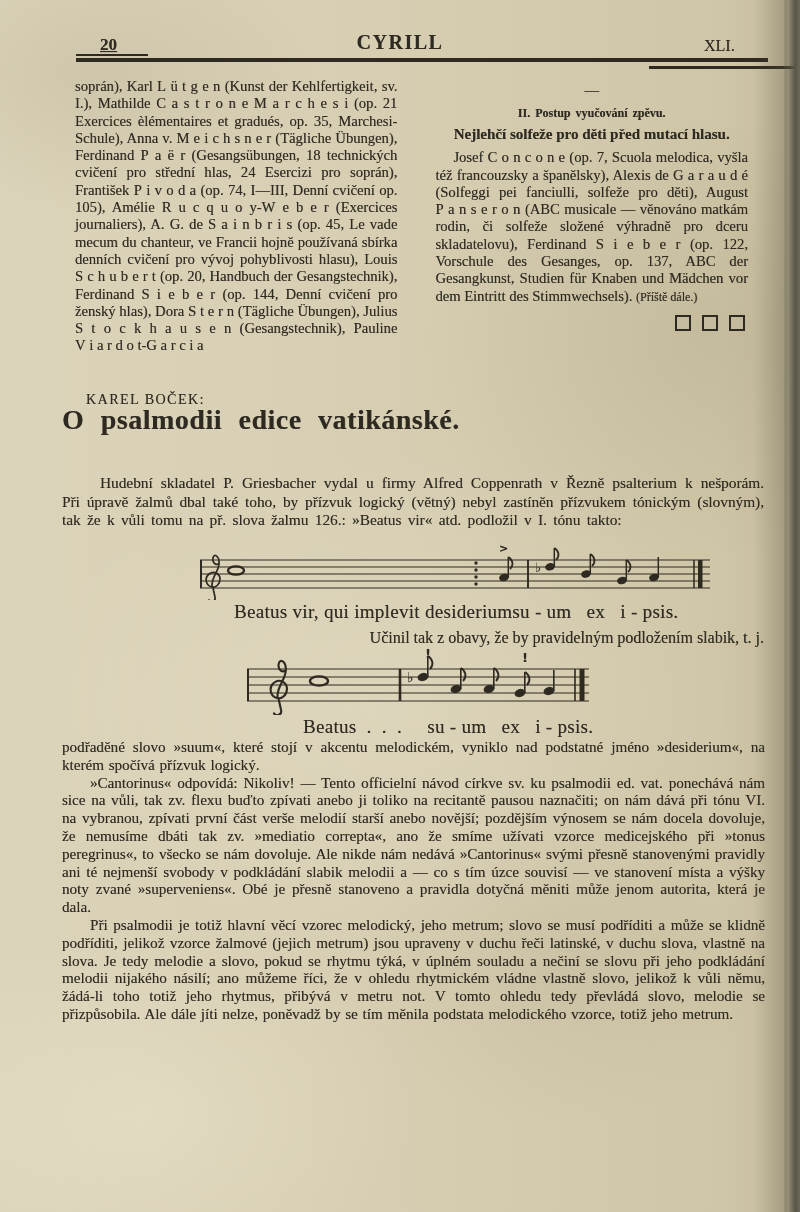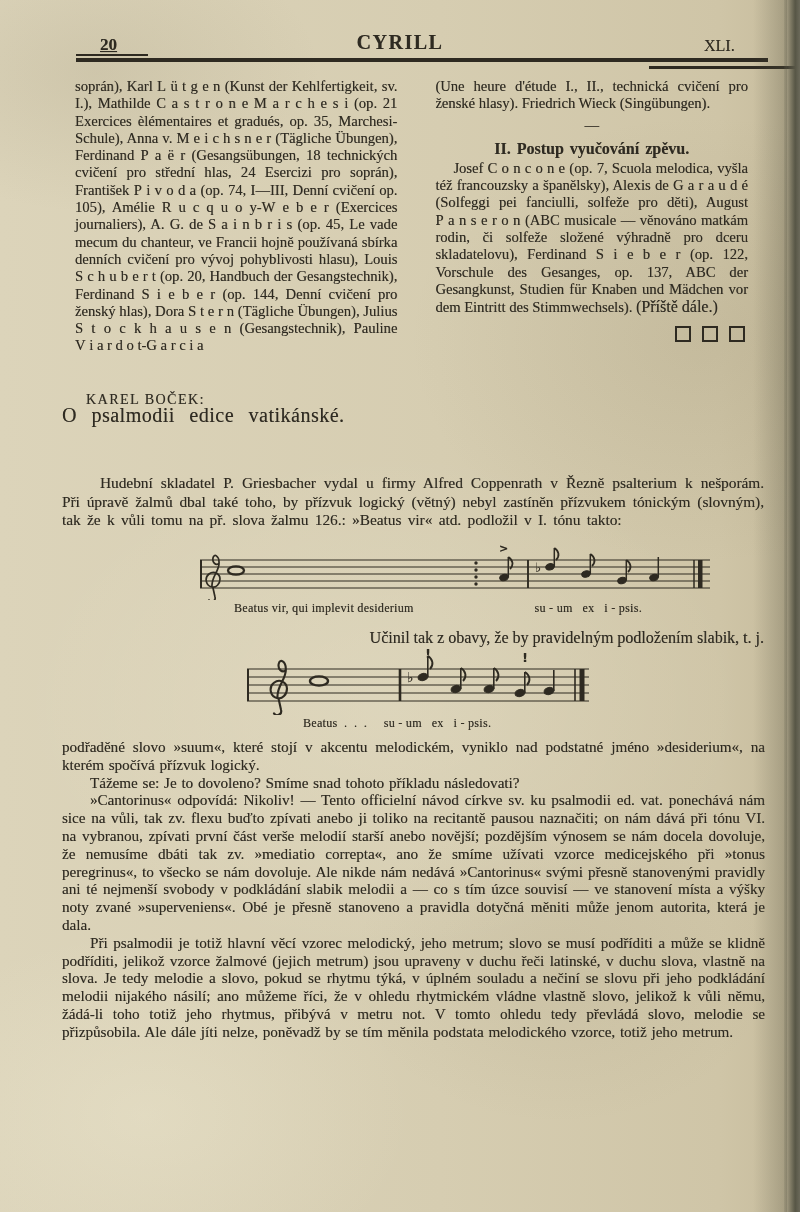--- a/index.html
+++ b/index.html
@@ -28,41 +28,41 @@
   .rule-thin{top:54px;left:76px;width:72px;height:2px;}
   .rule-main{top:58px;left:76px;width:692px;height:4px;}
   .rule-right{top:66px;left:649px;width:151px;height:3px;}
   
   .columns{position:absolute;top:78px;left:75px;width:673px;display:flex;gap:38px;
     font-size:14.6px;line-height:17.3px;text-align:justify;}
   .col-left{width:331px;}
   .col-right{width:321px;}
   .col p{margin:0;}
   .rc-divider{text-align:center;margin:5px 0 1px;line-height:15px;}
-  .rc-heading{margin:7px 0 3px;text-align:center;font-size:16px;font-weight:bold;word-spacing:2px;}
+  .rc-heading{margin:7px 0 3px;text-align:center;font-size:12px;font-weight:bold;word-spacing:2px;}
   .rc-subheading{margin:2px 6px 6px;text-align:center;font-size:15px;font-weight:bold;line-height:18px;}
   .rc-body{text-indent:18px;}
-  .fine{font-size:16px;}
+  .fine{font-size:12px;}
   .squares{display:flex;justify-content:flex-end;gap:11px;margin-top:9px;padding-right:3px;}
   .sq{width:12px;height:12px;border:2.5px solid #2e2a21;}
   
   .byline{position:absolute;top:392px;left:86px;font-size:14px;letter-spacing:1.5px;}
-  .title{position:absolute;top:404px;left:62px;margin:0;font-size:20px;font-weight:normal;letter-spacing:0.5px;word-spacing:9px;}
+  .title{position:absolute;top:404px;left:62px;margin:0;font-size:28px;font-weight:bold;letter-spacing:0.5px;word-spacing:9px;}
   .para{margin:0;text-align:justify;}
   .para1{position:absolute;top:474px;left:62px;width:702px;font-size:15.3px;line-height:18.6px;text-indent:38px;word-spacing:2.5px;}
   .para2{position:absolute;top:629px;left:62px;width:702px;font-size:16px;text-indent:56px;text-align:right;}
   .bottom{position:absolute;top:739px;left:62px;width:703px;font-size:15.1px;line-height:17.8px;}
   .bottom p{margin:0;text-indent:28px;text-align:justify;word-spacing:1px;}
   .bottom p.noindent{text-indent:0;}
   
   figure{margin:0;}
   .music1{position:absolute;top:544px;left:198px;width:514px;}
   .music2{position:absolute;top:649px;left:245px;width:346px;}
   .music svg{display:block;}
-  .captions{display:flex;font-size:12px;margin-top:1px;white-space:pre;letter-spacing:0.3px;}
+  .captions{display:flex;font-size:19px;margin-top:1px;white-space:pre;letter-spacing:0.3px;}
   .cap-left{margin-left:36px;}
   .cap-right{margin-left:auto;margin-right:70px;}
   .captions2{padding-left:58px;font-family:Liberation Serif, serif;}
   .stave{stroke:#2e2a21;}
   .notetext{font-family:"DejaVu Sans", sans-serif;fill:#2e2a21;}
 </style>
 </head>
 <body>
 
 <div class="paper">
@@ -72,23 +72,23 @@
   <span class="volume">XLI.</span>
   <div class="rule rule-thin"></div>
   <div class="rule rule-main"></div>
   <div class="rule rule-right"></div>
 
   <div class="columns">
     <div class="col col-left">
       <p>soprán), Karl L&nbsp;ü&nbsp;t&nbsp;g&nbsp;e&nbsp;n (Kunst der Kehlfertigkeit, sv. I.), Mathilde C&nbsp;a&nbsp;s&nbsp;t&nbsp;r&nbsp;o&nbsp;n&nbsp;e M&nbsp;a&nbsp;r&nbsp;c&nbsp;h&nbsp;e&nbsp;s&nbsp;i (op. 21 Exercices èlémentaires et gradués, op. 35, Marchesi-Schule), Anna v. M&nbsp;e&nbsp;i&nbsp;c&nbsp;h&nbsp;s&nbsp;n&nbsp;e&nbsp;r (Tägliche Übungen), Ferdinand P&nbsp;a&nbsp;ë&nbsp;r (Gesangsübungen, 18 technických cvičení pro střední hlas, 24 Esercizi pro soprán), František P&nbsp;i&nbsp;v&nbsp;o&nbsp;d&nbsp;a (op. 74, I—III, Denní cvičení op. 105), Amélie R&nbsp;u&nbsp;c&nbsp;q&nbsp;u&nbsp;o&nbsp;y-W&nbsp;e&nbsp;b&nbsp;e&nbsp;r (Exercices journaliers), A. G. de S&nbsp;a&nbsp;i&nbsp;n&nbsp;b&nbsp;r&nbsp;i&nbsp;s (op. 45, Le vade mecum du chanteur, ve Francii hojně používaná sbírka denních cvičení pro vývoj pohyblivosti hlasu), Louis S&nbsp;c&nbsp;h&nbsp;u&nbsp;b&nbsp;e&nbsp;r&nbsp;t (op. 20, Handbuch der Gesangstechnik), Ferdinand S&nbsp;i&nbsp;e&nbsp;b&nbsp;e&nbsp;r (op. 144, Denní cvičení pro ženský hlas), Dora S&nbsp;t&nbsp;e&nbsp;r&nbsp;n (Tägliche Übungen), Julius S&nbsp;t&nbsp;o&nbsp;c&nbsp;k&nbsp;h&nbsp;a&nbsp;u&nbsp;s&nbsp;e&nbsp;n (Gesangstechnik), Pauline V&nbsp;i&nbsp;a&nbsp;r&nbsp;d&nbsp;o&nbsp;t-G&nbsp;a&nbsp;r&nbsp;c&nbsp;i&nbsp;a</p>
     </div>
     <div class="col col-right">
-      <p>(Une heure d'étude I., II., technická cvičení pro ženské hlasy). Friedrich Wieck (Singübungen).</p>
       <div class="rc-divider">—</div>
       <h3 class="rc-heading">II. Postup vyučování zpěvu.</h3>
+      <h4 class="rc-subheading">Nejlehčí solfeže pro děti před mutací hlasu.</h4>
       <p class="rc-body"><span>Josef C&nbsp;o&nbsp;n&nbsp;c&nbsp;o&nbsp;n&nbsp;e (op. 7, Scuola melodica, vyšla též francouzsky a španělsky), Alexis de G&nbsp;a&nbsp;r&nbsp;a&nbsp;u&nbsp;d&nbsp;é (Solfeggi pei fanciulli, solfeže pro děti), August P&nbsp;a&nbsp;n&nbsp;s&nbsp;e&nbsp;r&nbsp;o&nbsp;n (ABC musicale — věnováno matkám rodin, či solfeže složené výhradně pro dceru skladatelovu), Ferdinand S&nbsp;i&nbsp;e&nbsp;b&nbsp;e&nbsp;r (op. 122, Vorschule des Gesanges, op. 137, ABC der Gesangkunst, Studien für Knaben und Mädchen vor dem Eintritt des Stimmwechsels).</span> <span class="fine">(Příště dále.)</span></p>
       <div class="squares">
         <span class="sq"></span>
         <span class="sq"></span>
         <span class="sq"></span>
       </div>
     </div>
   </div>
 
   <div class="byline">KAREL BOČEK:</div>
@@ -203,20 +203,19 @@
         <rect x="334.5" y="8" width="5" height="32" fill="#2e2a21"></rect>
       </g>
     </svg>
     <div class="captions captions2">
       <span>Beatus  .  .  .     su - um   ex   i - psis.</span>
     </div>
   </figure>
 
   <div class="bottom">
     <p class="noindent">podřaděné slovo »suum«, které stojí v akcentu melodickém, vyniklo nad podstatné jméno »desiderium«, na kterém spočívá přízvuk logický.</p>
-    <p>Tážeme se: Je to dovoleno? Smíme snad tohoto příkladu následovati?</p>
     <p>»Cantorinus« odpovídá: Nikoliv! — Tento officielní návod církve sv. ku psalmodii ed. vat. ponechává nám sice na vůli, tak zv. flexu buďto zpívati anebo ji toliko na recitantě pausou naznačiti; on nám dává při tónu VI. na vybranou, zpívati první část verše melodií starší anebo novější; pozdějším výnosem se nám docela dovoluje, že nemusíme dbáti tak zv. »mediatio correpta«, ano že smíme užívati vzorce medicejského při »tonus peregrinus«, to všecko se nám dovoluje. Ale nikde nám nedává »Cantorinus« svými přesně stanovenými pravidly ani té nejmenší svobody v podkládání slabik melodii a — co s tím úzce souvisí — ve stanovení místa a výšky noty zvané »superveniens«. Obé je přesně stanoveno a pravidla dotyčná měniti může jenom autorita, která je dala.</p>
     <p>Při psalmodii je totiž hlavní věcí vzorec melodický, jeho metrum; slovo se musí podříditi a může se klidně podříditi, jelikož vzorce žalmové (jejich metrum) jsou upraveny v duchu řeči latinské, v duchu slova, vlastně na slova. Je tedy melodie a slovo, pokud se rhytmu týká, v úplném souladu a nečiní se slovu při jeho podkládání melodii nijakého násilí; ano můžeme říci, že v ohledu rhytmickém vládne vlastně slovo, jelikož k vůli němu, žádá-li toho totiž jeho rhytmus, přibývá v metru not. V tomto ohledu tedy převládá slovo, melodie se přizpůsobila. Ale dále jíti nelze, poněvadž by se tím měnila podstata melodického vzorce, totiž jeho metrum.</p>
   </div>
 
   <div class="edge-shadow"></div>
   <div class="edge-right"></div>
 </div>
 
 </body></html>

